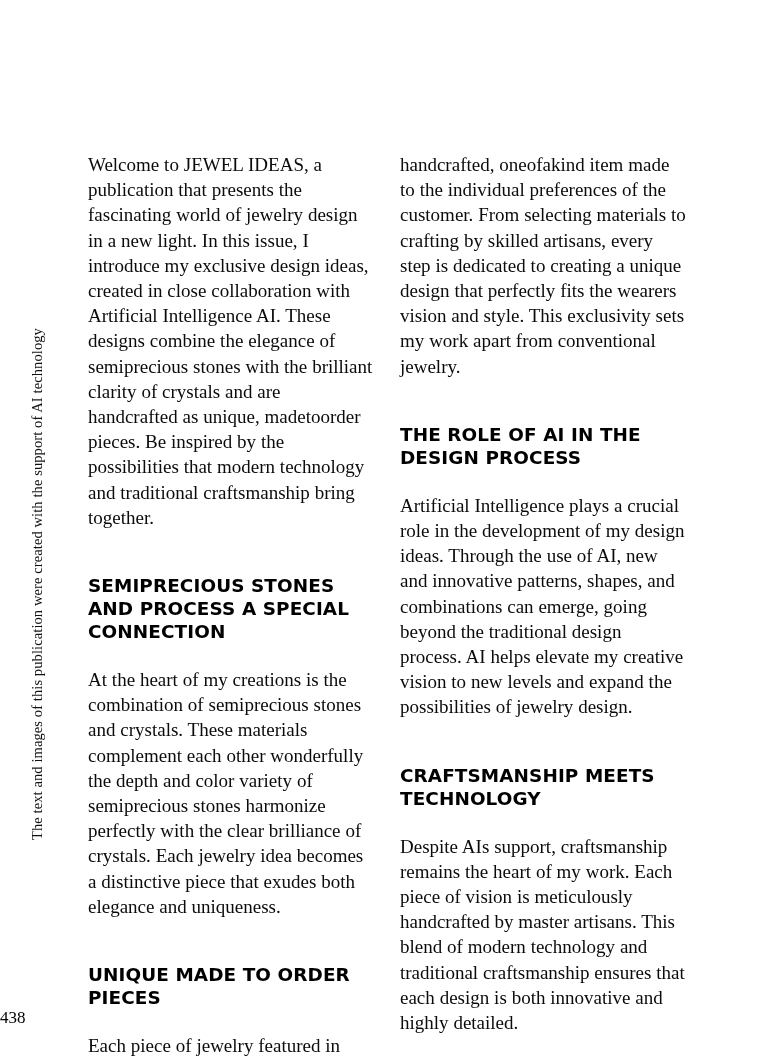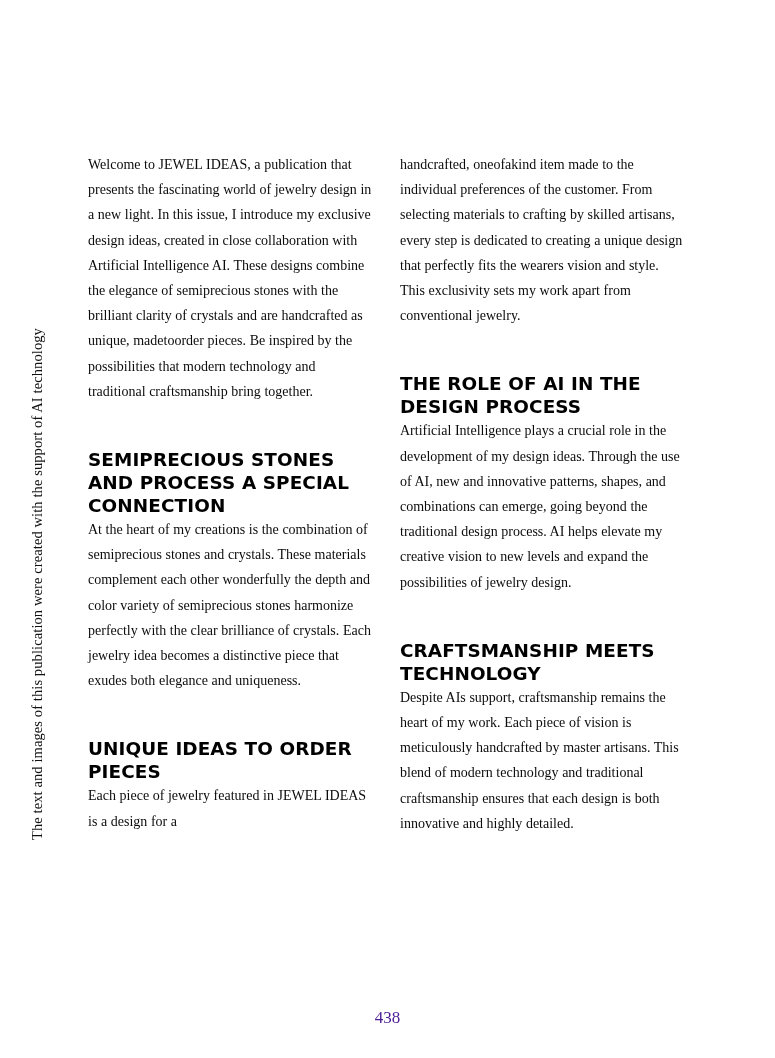--- a/index.html
+++ b/index.html
@@ -61,74 +61,73 @@
     display: flex;
     justify-content: space-between;
   }
   .col {
     width: 286px;
   }
 
   .body-text {
     margin: 0 0 0 0;
     font-family: "Liberation Serif", "DejaVu Serif", serif;
-    font-size: 14px;
+    font-size: 19px;
     line-height: 25.2px;
     text-align: left;
     color: #0b0b0b;
     hyphens: none;
     word-spacing: 0.1px;
   }
 
   .section-heading {
     margin: 0;
     font-family: "DejaVu Sans", "Liberation Sans", sans-serif;
     font-weight: bold;
     font-size: 18.4px;
     line-height: 23px;
     letter-spacing: 0.1px;
     color: #000000;
     text-transform: none;
   }
 
   
   .gap-before-heading { margin-top: 44px; }
-  .gap-after-heading  { }
+  .gap-after-heading  { margin-top: 24px; }
 
   
   .folio {
     position: absolute;
     left: 0;
     top: 1008px;
     width: 775px;
-    text-align: center;
     font-family: "Liberation Serif", "DejaVu Serif", serif;
     font-size: 17px;
-    color: #4c1d95;
+    color: #000000;
   }
 </style>
 </head>
 <body>
 
 <div class="page">
 
   <div class="side-note">The text and images of this publication were created with the support of AI technology</div>
 
 
   <div class="columns">
 
     <div class="col">
 
       <p class="body-text">Welcome to JEWEL IDEAS, a publication that presents the fascinating world of jewelry design in a new light. In this issue, I introduce my exclusive design ideas, created in close collaboration with Artificial Intelligence AI. These designs combine the elegance of semiprecious stones with the brilliant clarity of crystals and are handcrafted as unique, madetoorder pieces. Be inspired by the possibilities that modern technology and traditional craftsmanship bring together.</p>
 
       <h2 class="section-heading gap-before-heading">SEMIPRECIOUS STONES AND PROCESS A SPECIAL CONNECTION</h2>
 
       <p class="body-text gap-after-heading">At the heart of my creations is the combination of semiprecious stones and crystals. These materials complement each other wonderfully the depth and color variety of semiprecious stones harmonize perfectly with the clear brilliance of crystals. Each jewelry idea becomes a distinctive piece that exudes both elegance and uniqueness.</p>
 
-      <h2 class="section-heading gap-before-heading">UNIQUE IDEAS TO ORDER PIECES</h2>
+      <h2 class="section-heading gap-before-heading">UNIQUE MADE TO ORDER PIECES</h2>
 
       <p class="body-text gap-after-heading">Each piece of jewelry featured in JEWEL IDEAS is a design for a</p>
 
     </div>
 
     <div class="col">
 
       <p class="body-text">handcrafted, oneofakind item made to the individual preferences of the customer. From selecting materials to crafting by skilled artisans, every step is dedicated to creating a unique design that perfectly fits the wearers vision and style. This exclusivity sets my work apart from conventional jewelry.</p>
 
       <h2 class="section-heading gap-before-heading">THE ROLE OF AI IN THE DESIGN PROCESS</h2>

